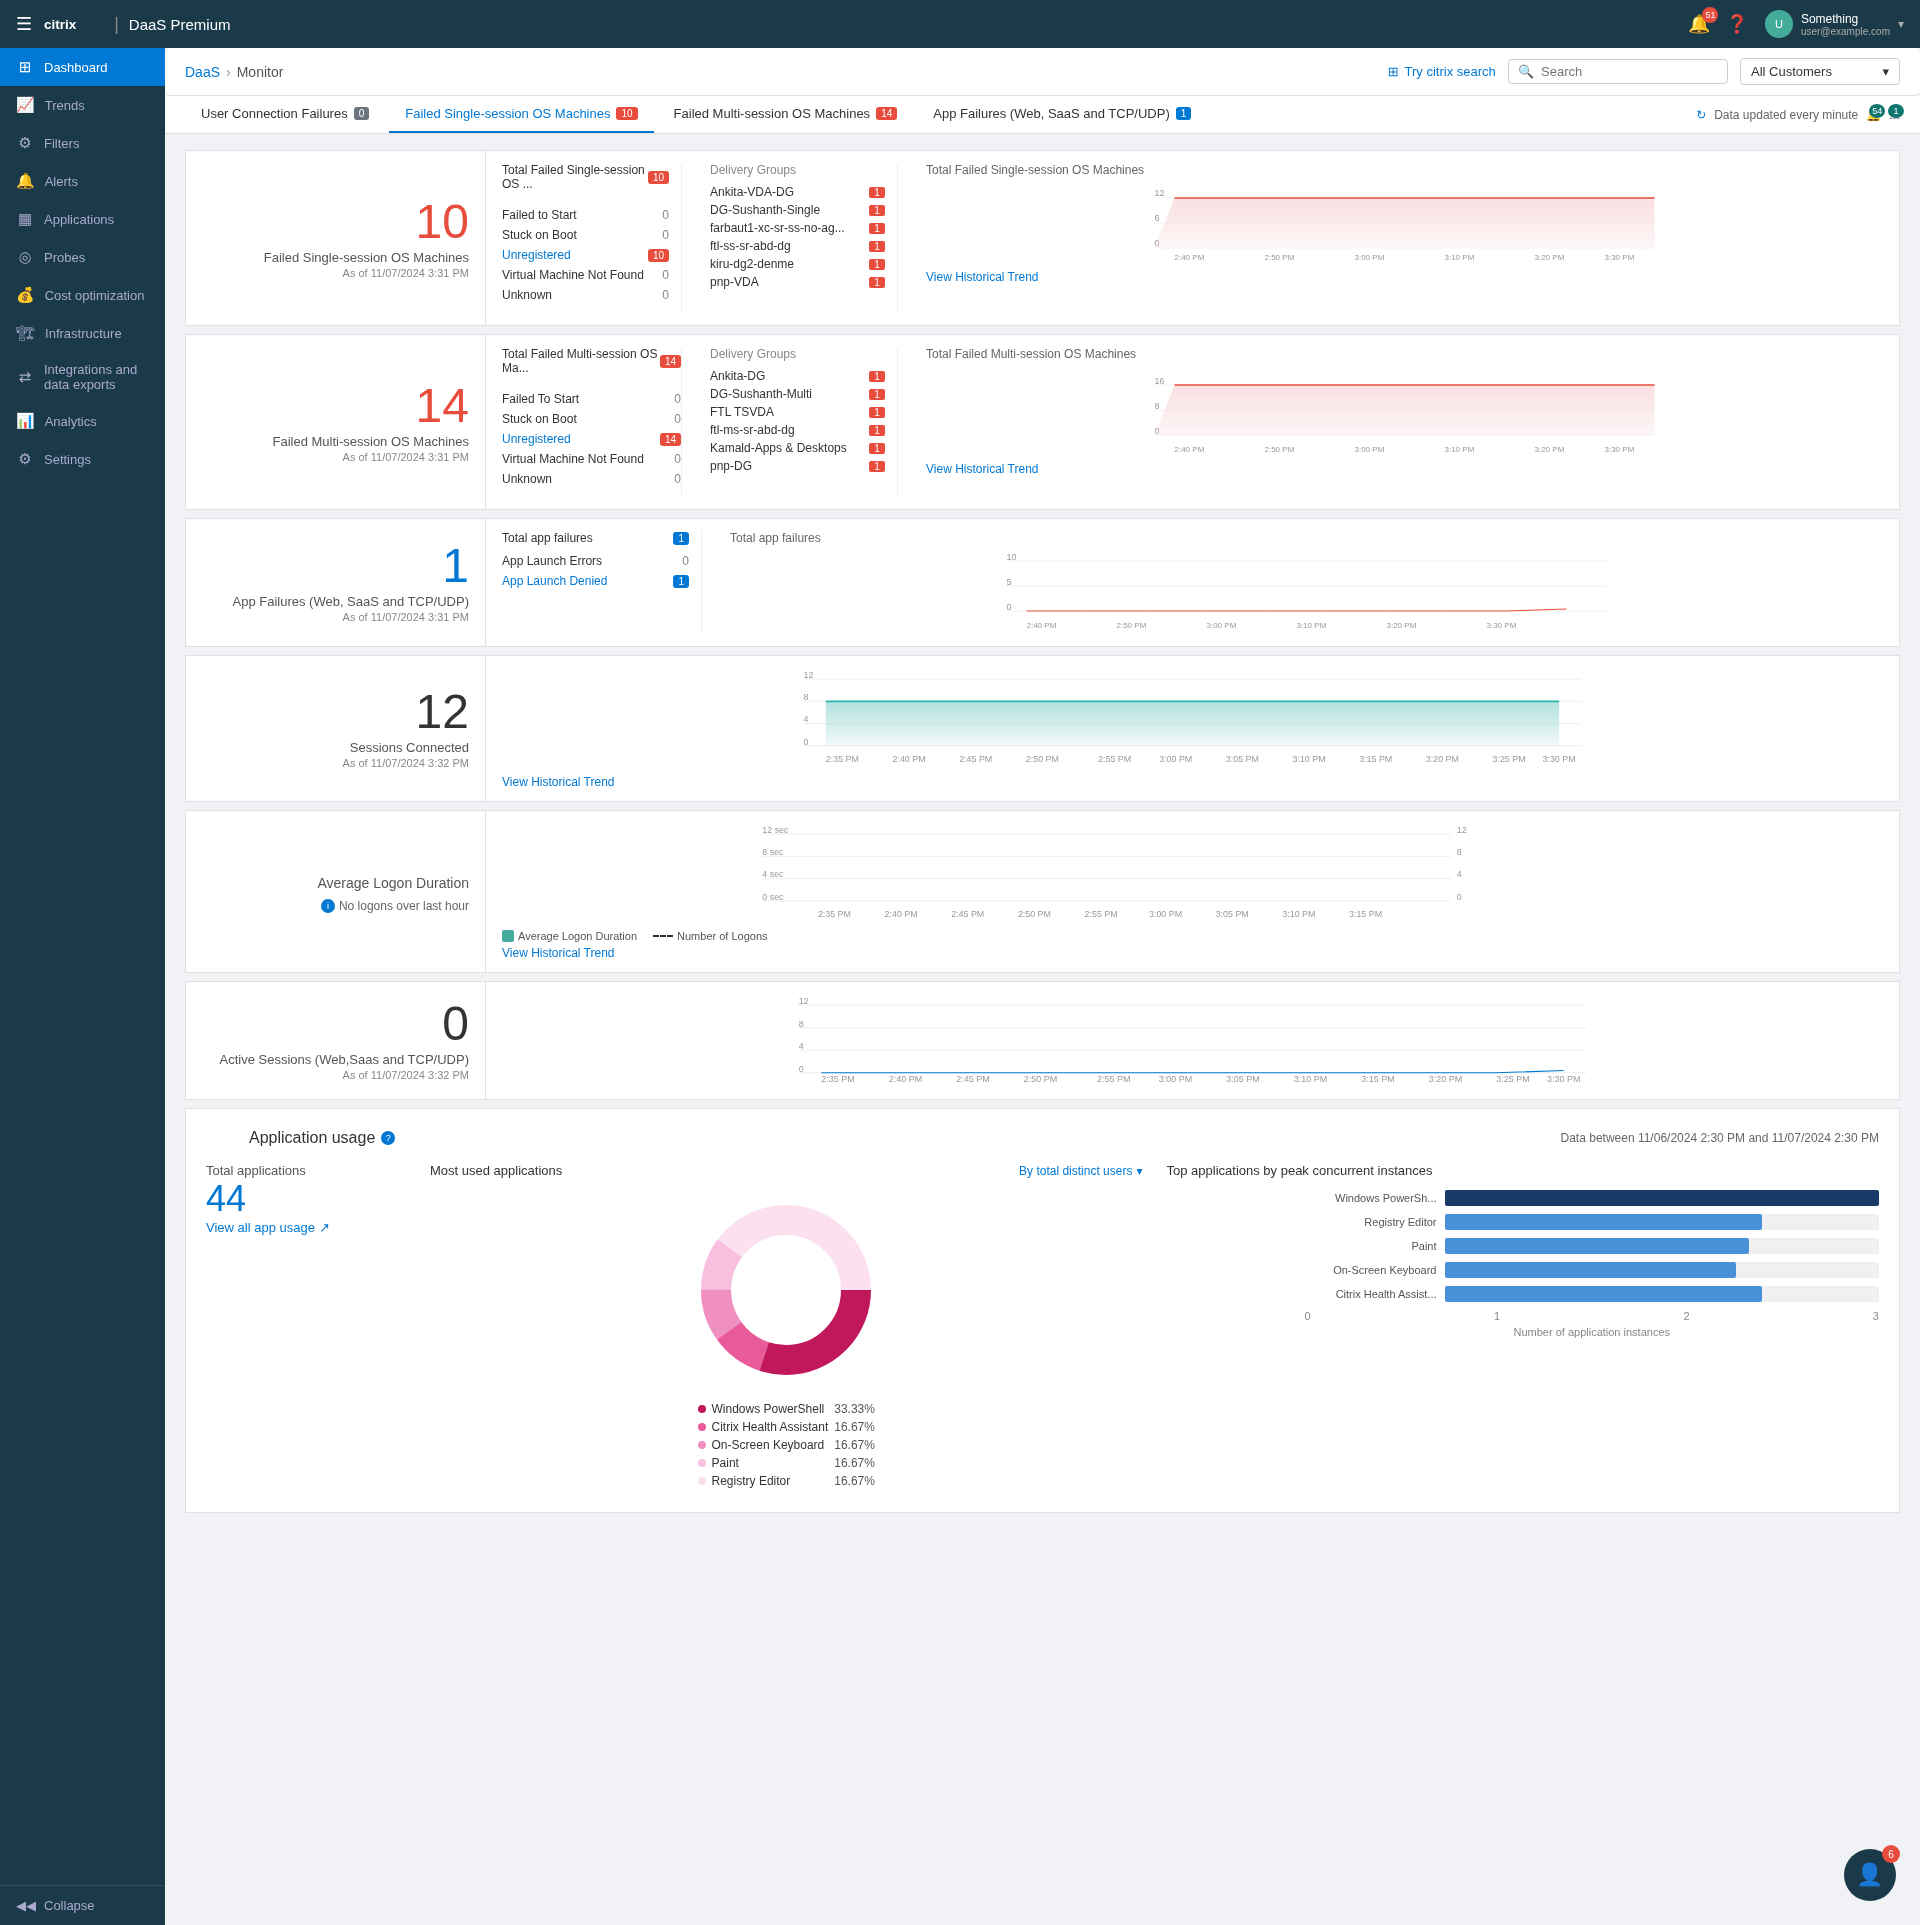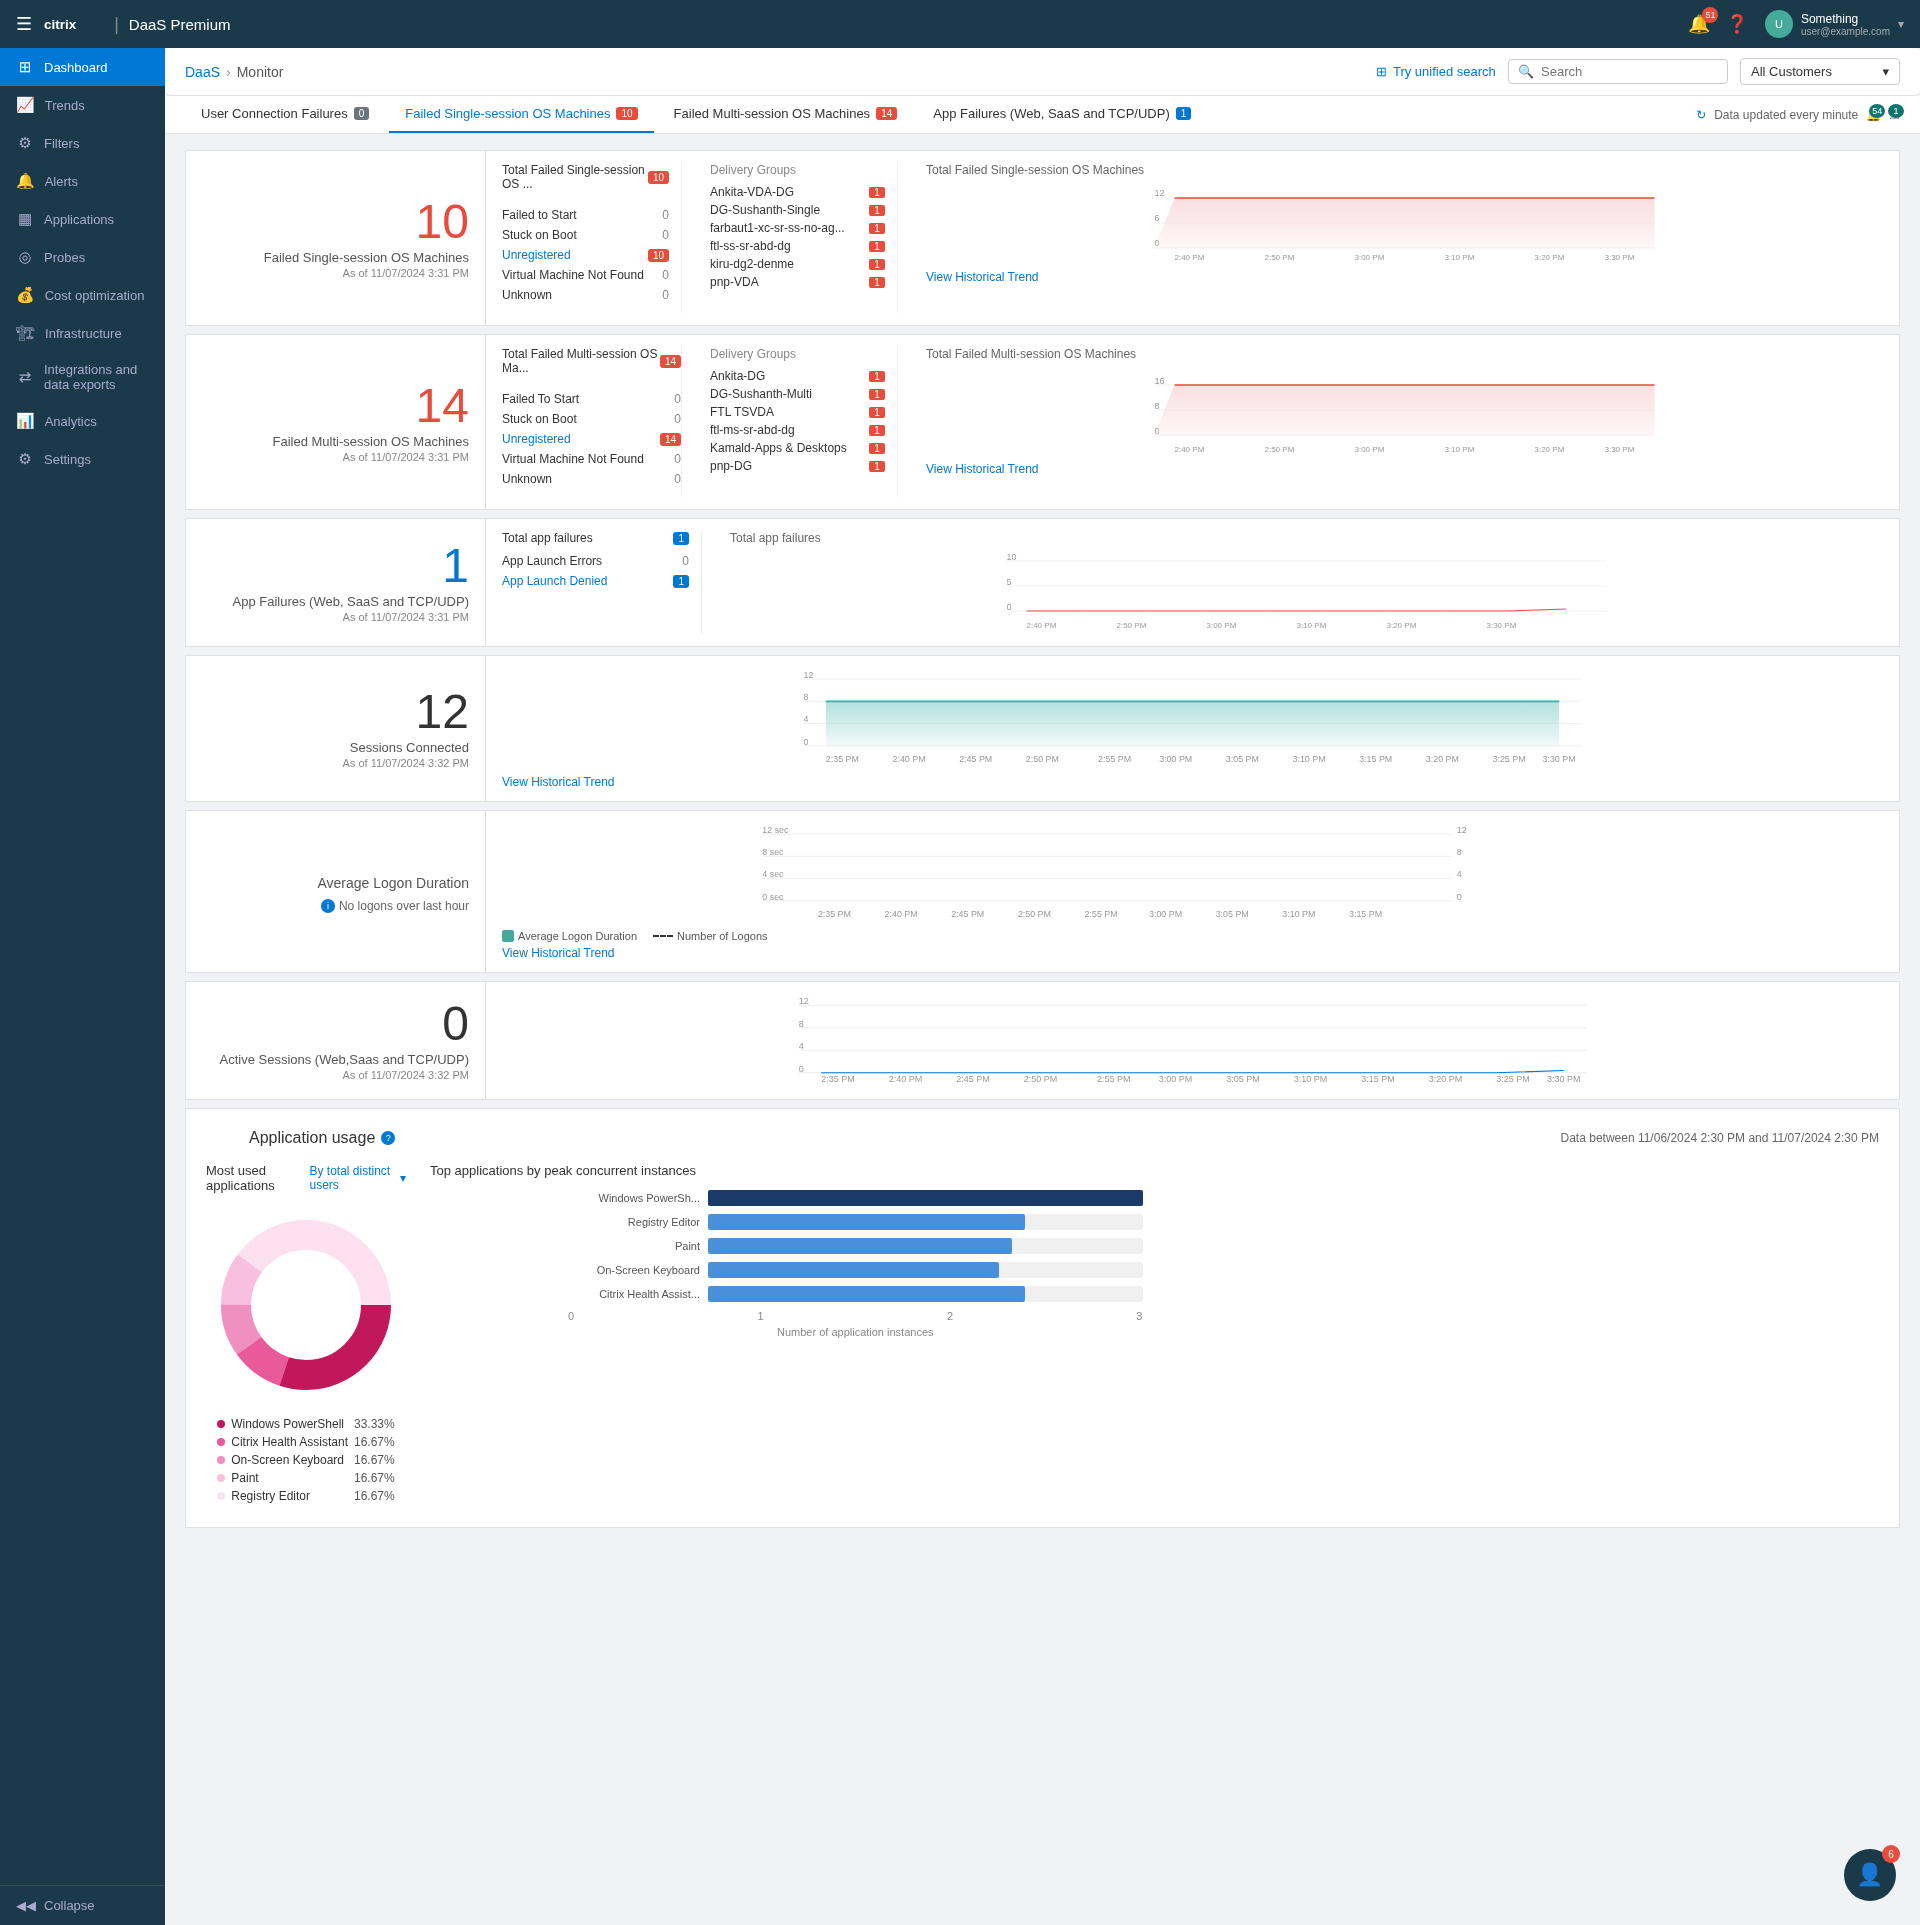--- a/index.html
+++ b/index.html
@@ -312,21 +312,21 @@
 
   <div class="sub-header">
     <div class="breadcrumb">
       <a>DaaS</a>
       <span class="breadcrumb-sep">›</span>
       <span>Monitor</span>
     </div>
     <div class="sub-header-right">
       <button class="unified-search-btn">
         <span>⊞</span>
-        <span>Try unified search</span>
+        <span>Try citrix search</span>
       </button>
       <div class="search-box">
         <span>🔍</span>
         <input type="text" placeholder="Search" style="">
       </div>
       <div class="customers-select">
         <span>All Customers</span>
         <span>▾</span>
       </div>
     </div>
@@ -721,20 +721,28 @@
     <div class="app-usage-section">
       <div class="app-usage-header">
         <div class="app-usage-title">
           <span>Application usage</span>
           <span class="info-icon">?</span>
         </div>
         <div class="app-usage-date">Data between 11/06/2024 2:30 PM and 11/07/2024 2:30 PM</div>
       </div>
       <div class="app-usage-grid">
 
+        <div>
+          <div style="font-size:13px; color:#555;">Total applications</div>
+          <div class="total-apps-num">44</div>
+          <a class="view-all-link">
+            <span>View all app usage</span>
+            <span>↗</span>
+          </a>
+        </div>
 
         <div>
           <div class="most-used-header">
             <span class="most-used-title">Most used applications</span>
             <div class="sort-select">
               <span>By total distinct users</span>
               <span>▾</span>
             </div>
           </div>
           <div class="donut-container">

